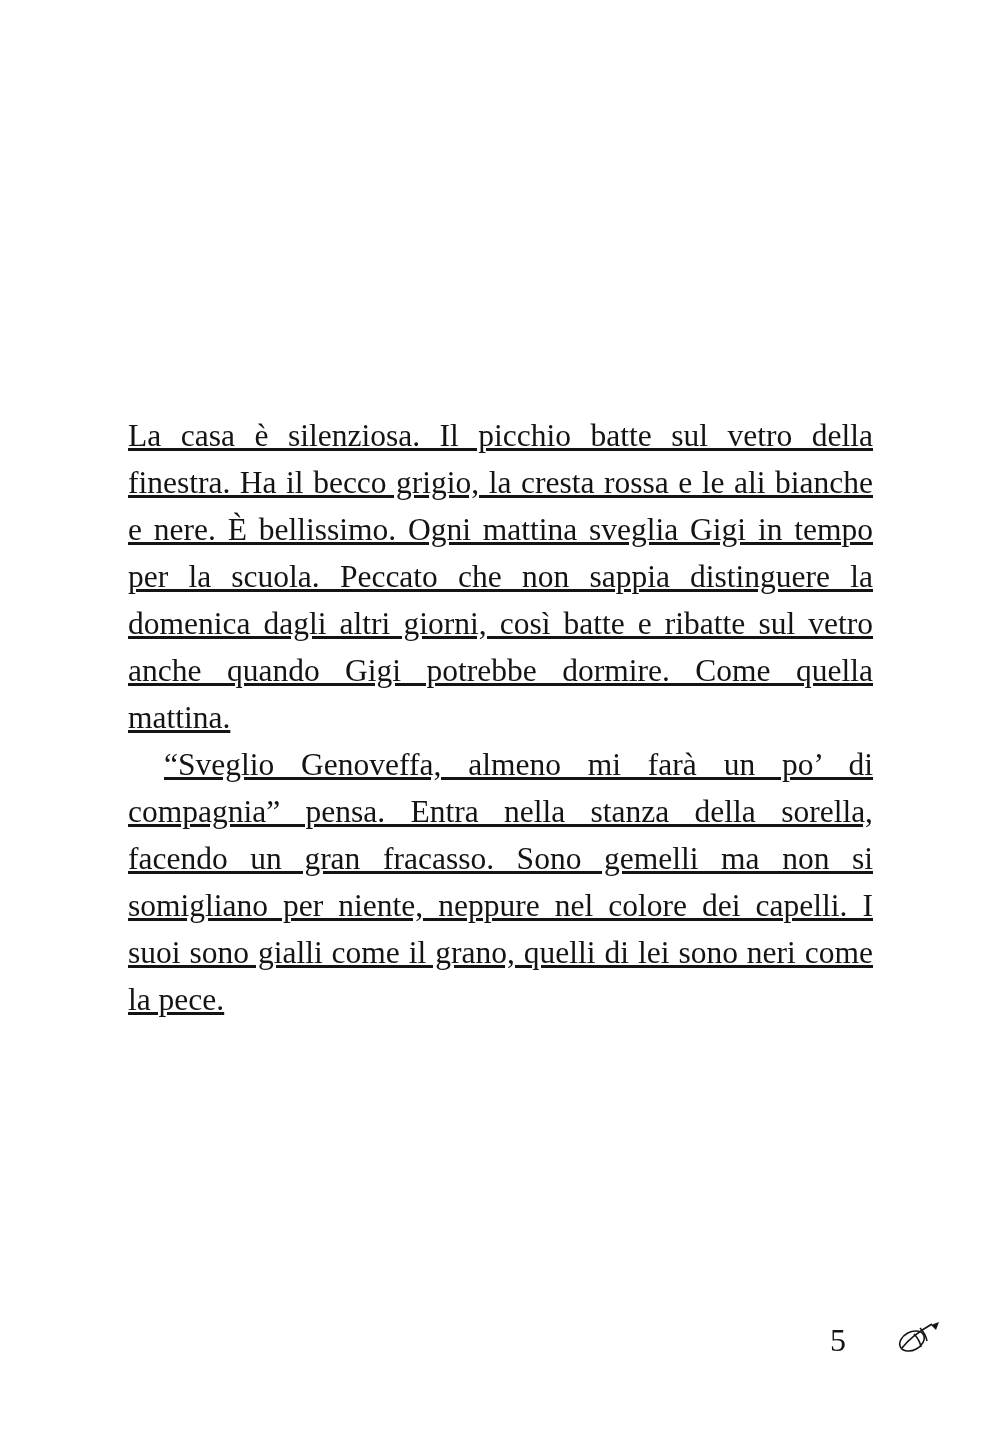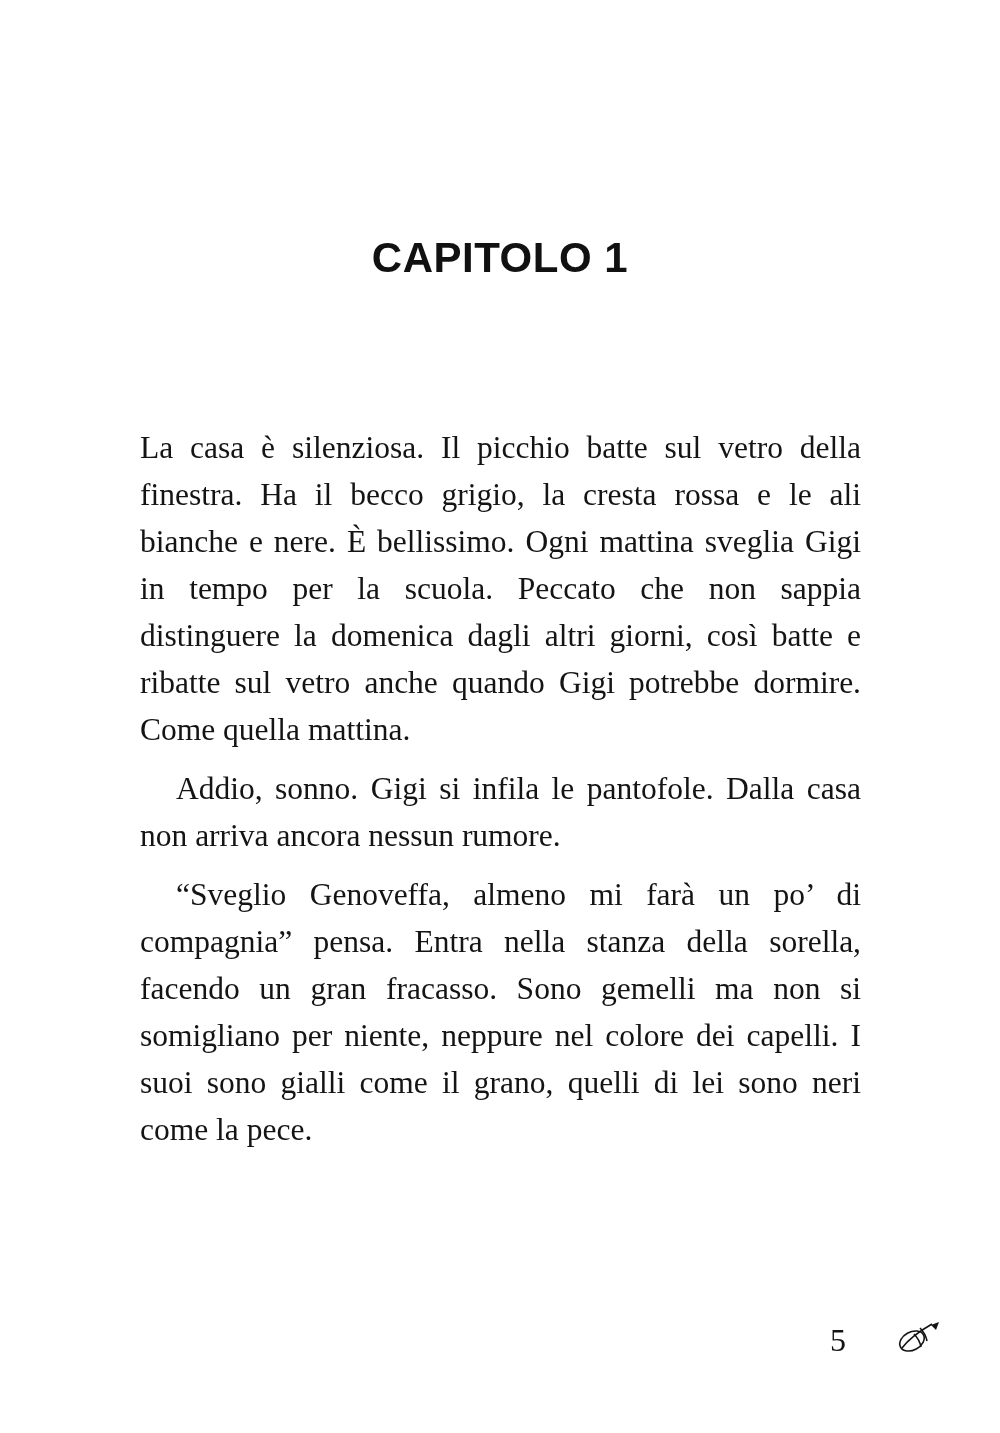--- a/index.html
+++ b/index.html
@@ -33,21 +33,22 @@
     left: 128px;
     width: 745px;
     font-family: "Liberation Serif", serif;
     font-size: 31.5px;
     line-height: 47px;
     color: #141414;
     text-align: justify;
     text-justify: inter-word;
   }
   .body-text p {
-    margin: 12px;
+    margin: 0;
+    text-decoration: underline;
   }
   .body-text p.indent {
     text-indent: 36px;
   }
   .page-number {
     position: absolute;
     left: 830px;
     top: 1322px;
     font-family: "Liberation Serif", serif;
     font-size: 32px;
@@ -59,25 +60,23 @@
     top: 1310px;
     width: 56px;
     height: 56px;
   }
 </style>
 </head>
 <body>
 
 <div class="page">
 
-  <h1 class="chapter-title">CAPITOLO 1</h1>
 
   <div class="body-text">
     <p>La casa è silenziosa. Il picchio batte sul vetro della finestra. Ha il becco grigio, la cresta rossa e le ali bianche e nere. È bellissimo. Ogni mattina sveglia Gigi in tempo per la scuola. Peccato che non sappia distinguere la domenica dagli altri giorni, così batte e ribatte sul vetro anche quando Gigi potrebbe dormire. Come quella mattina.</p>
-    <p class="indent">Addio, sonno. Gigi si infila le pantofole. Dalla casa non arriva ancora nessun rumore.</p>
     <p class="indent">“Sveglio Genoveffa, almeno mi farà un po’ di compagnia” pensa. Entra nella stanza della sorella, facendo un gran fracasso. Sono gemelli ma non si somigliano per niente, neppure nel colore dei capelli. I suoi sono gialli come il grano, quelli di lei sono neri come la pece.</p>
   </div>
 
   <div class="page-number">5</div>
 
   <div class="colophon-icon">
     <svg viewBox="0 0 56 56" width="56" height="56" aria-hidden="true">
       <g fill="none" stroke="#141414" stroke-width="1.6">
         <ellipse cx="22" cy="31" rx="13" ry="9" transform="rotate(-28 22 31)"></ellipse>
         <path d="M12 38 C18 30 28 22 42 14"></path>

